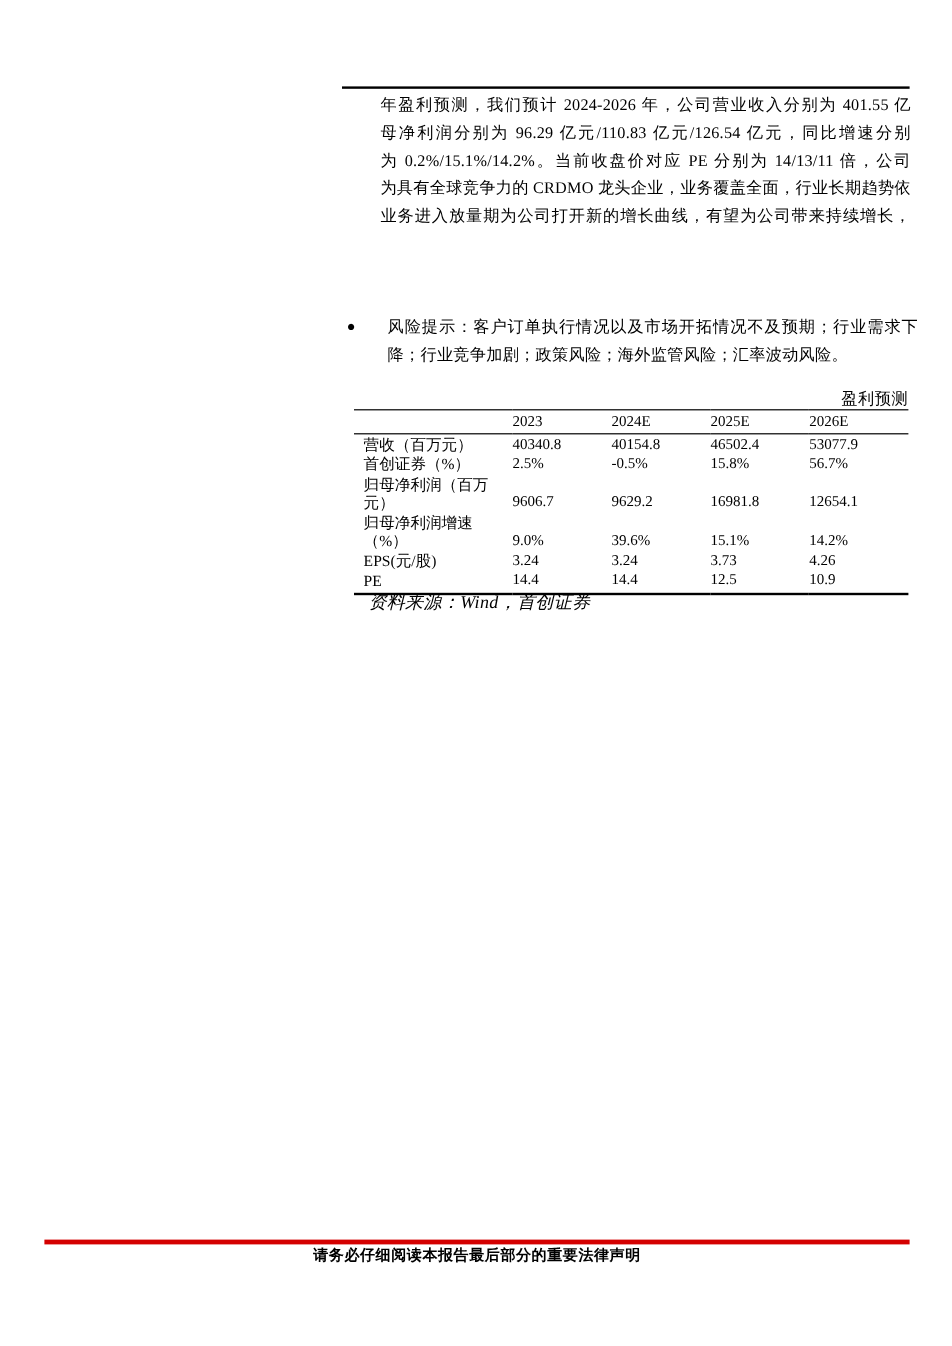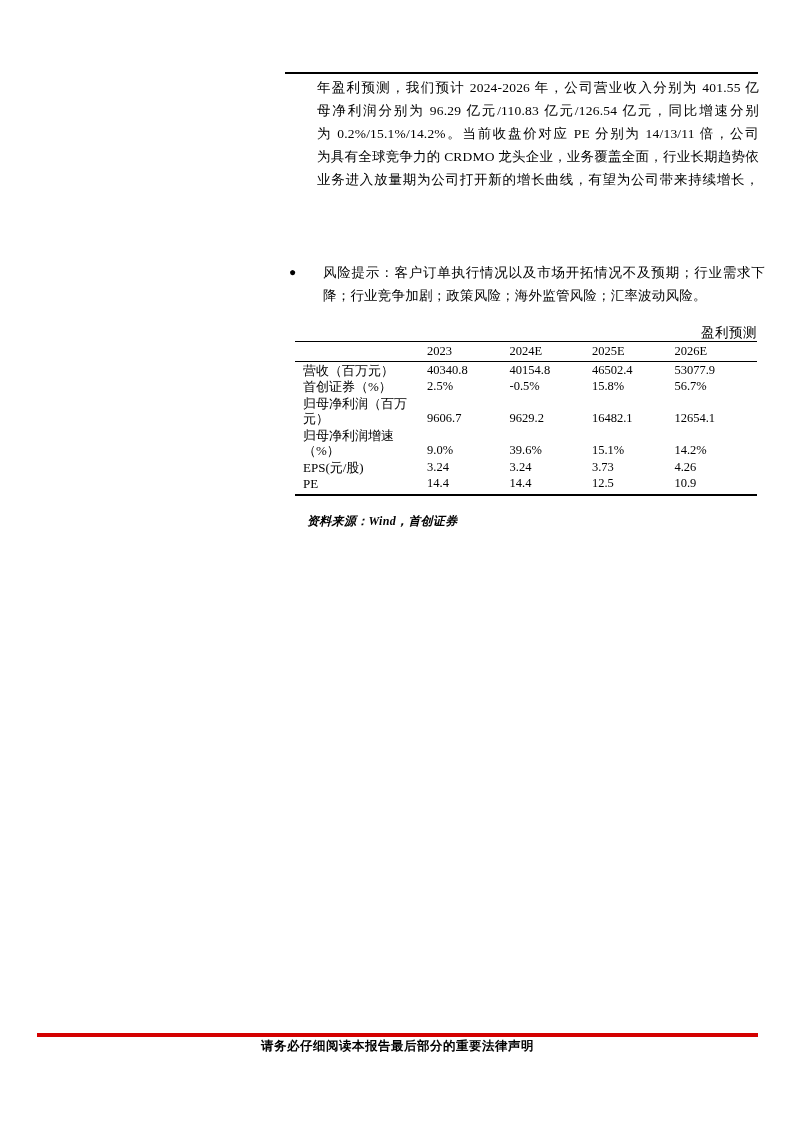--- a/index.html
+++ b/index.html
@@ -82,27 +82,26 @@
     border-bottom: 1.5px solid #000;
     padding: 2px 0 1px 0;
   }
   table.forecast td.lbl { padding-left: 8px; font-size: 13px; }
   table.forecast tbody tr td { padding-top: 1px; padding-bottom: 0; }
   table.forecast tbody tr.last td { padding-bottom: 2px; margin-top: 32px; }
   .lbl-line { display: block; }
   col.c-label { width: 133px; }
   col.c-val   { width: 83px; }
   .tbl-source {
-    margin-top: 18px;
+    margin-top: 0;
     padding-left: 12px;
     font-style: italic;
-    font-size: 12px;
+    font-size: 15px;
     line-height: 15px;
     letter-spacing: 0.3px;
-    font-weight: bold;
   }
 
   
   .footer-rule {
     position: absolute;
     left: 37px; top: 1033px;
     width: 721px; height: 3.5px;
   }
   .footer-text {
     position: absolute;
@@ -177,21 +176,21 @@
           <td>15.8%</td>
           <td>56.7%</td>
         </tr>
         <tr>
           <td class="lbl">
             <span class="lbl-line">归母净利润（百万</span>
             <span class="lbl-line">元）</span>
           </td>
           <td>9606.7</td>
           <td>9629.2</td>
-          <td>16482.1</td>
+          <td>16981.8</td>
           <td>12654.1</td>
         </tr>
         <tr>
           <td class="lbl">
             <span class="lbl-line">归母净利润增速</span>
             <span class="lbl-line">（%）</span>
           </td>
           <td>9.0%</td>
           <td>39.6%</td>
           <td>15.1%</td>

